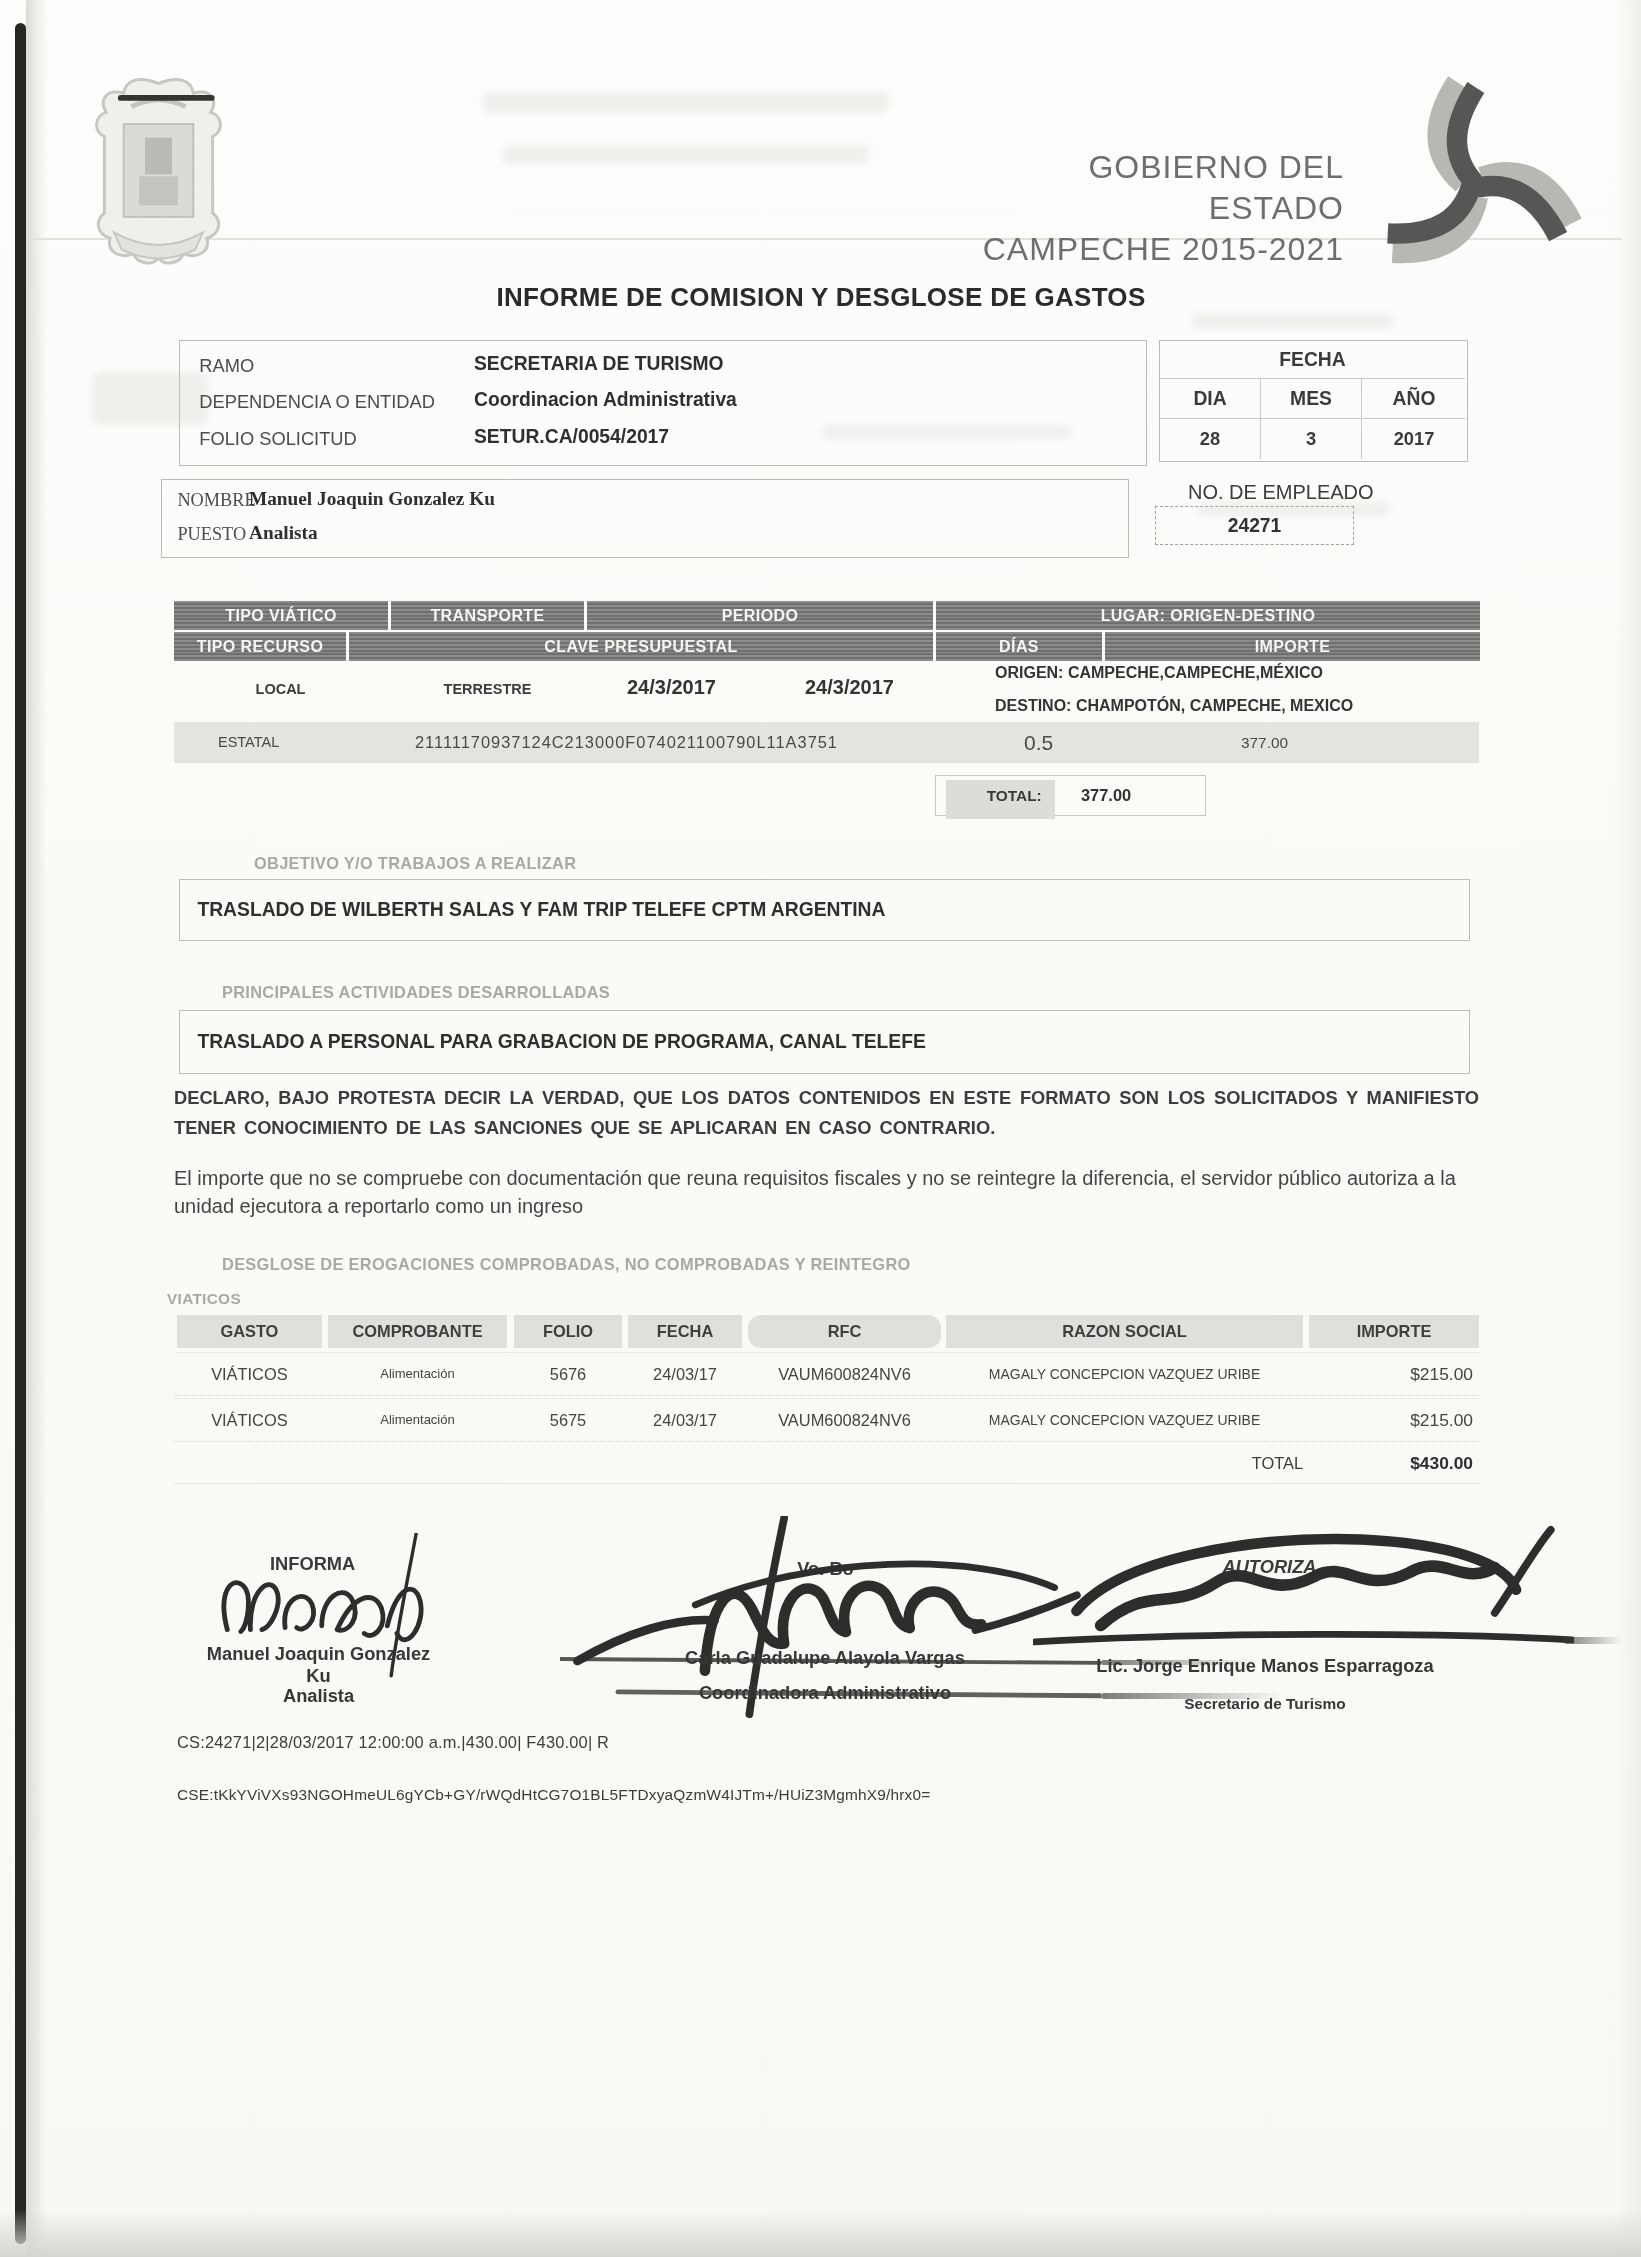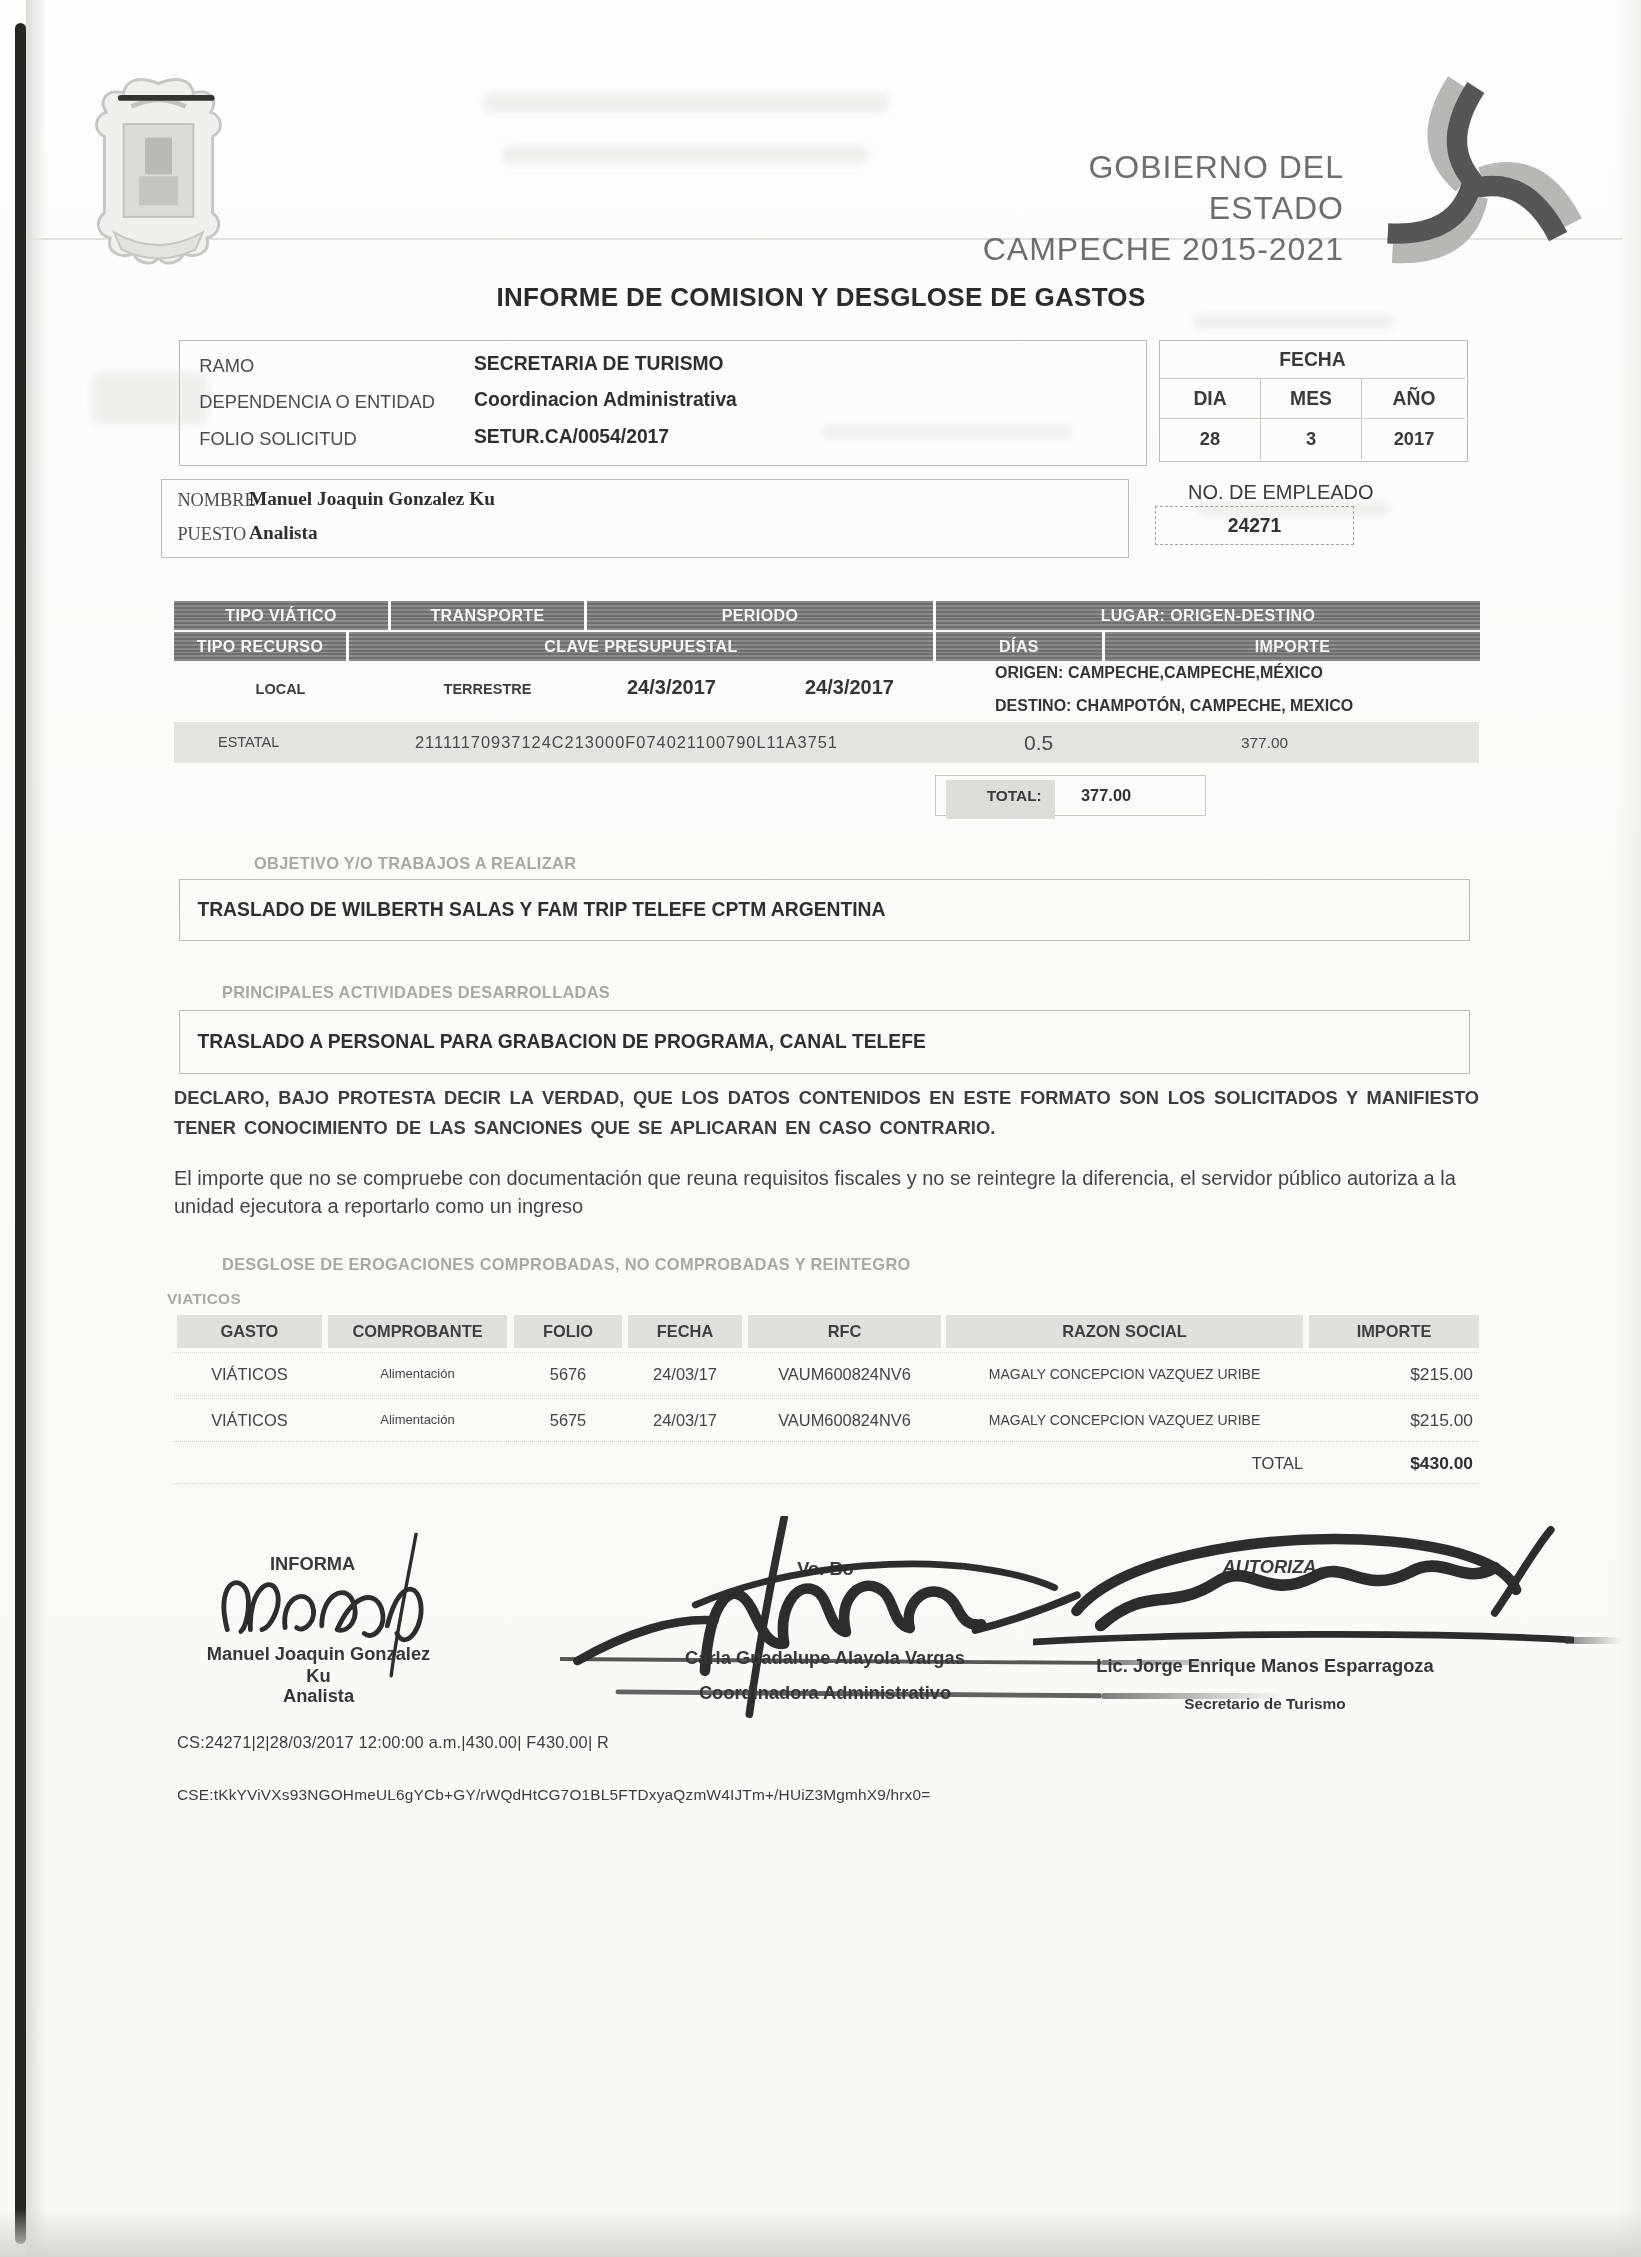--- a/index.html
+++ b/index.html
@@ -168,21 +168,21 @@
   <div class="abs" style="left:174px;top:1164px;width:1305px;font-size:20px;line-height:28px;color:#454543;">El importe que no se compruebe con documentación que reuna requisitos fiscales y  no  se reintegre  la  diferencia, el  servidor  público autoriza a la unidad ejecutora a reportarlo como un ingreso</div>
 
   <div class="abs graylbl" style="left:222px;top:1255px;">DESGLOSE DE EROGACIONES COMPROBADAS, NO COMPROBADAS Y REINTEGRO</div>
   <div class="abs graylbl" style="left:167px;top:1290px;font-size:15.4px;">VIATICOS</div>
 
   <div class="abs" style="left:174px;top:1315px;width:1305px;height:33px;">
     <div class="abs vh" style="left:2.9px;width:145px;">GASTO</div>
     <div class="abs vh" style="left:154px;width:179px;">COMPROBANTE</div>
     <div class="abs vh" style="left:340px;width:108px;">FOLIO</div>
     <div class="abs vh" style="left:454px;width:114px;">FECHA</div>
-    <div class="abs vh" style="left:574px;width:193px;">RFC</div>
+    <div class="abs vh" style="left:574px;width:193px;border-radius:13px;">RFC</div>
     <div class="abs vh" style="left:772px;width:357px;">RAZON SOCIAL</div>
     <div class="abs vh" style="left:1135px;width:170px;">IMPORTE</div>
   </div>
 
   <div class="abs vrow" style="left:174px;top:1352px;width:1305px;height:42px;">
     <div class="abs vcell" style="left:2.9px;width:145px;">VIÁTICOS</div>
     <div class="abs vcell" style="left:154px;width:179px;font-size:13px;">Alimentación</div>
     <div class="abs vcell" style="left:340px;width:108px;">5676</div>
     <div class="abs vcell" style="left:454px;width:114px;">24/03/17</div>
     <div class="abs vcell" style="left:574px;width:193px;">VAUM600824NV6</div>

